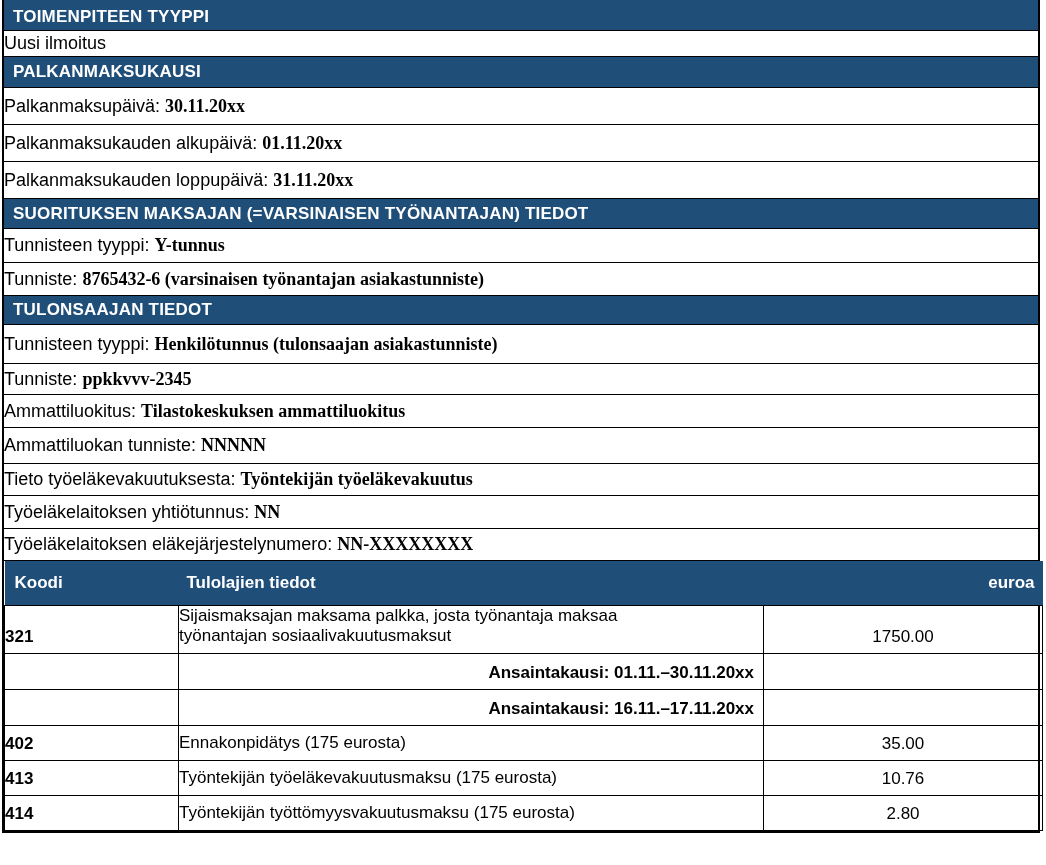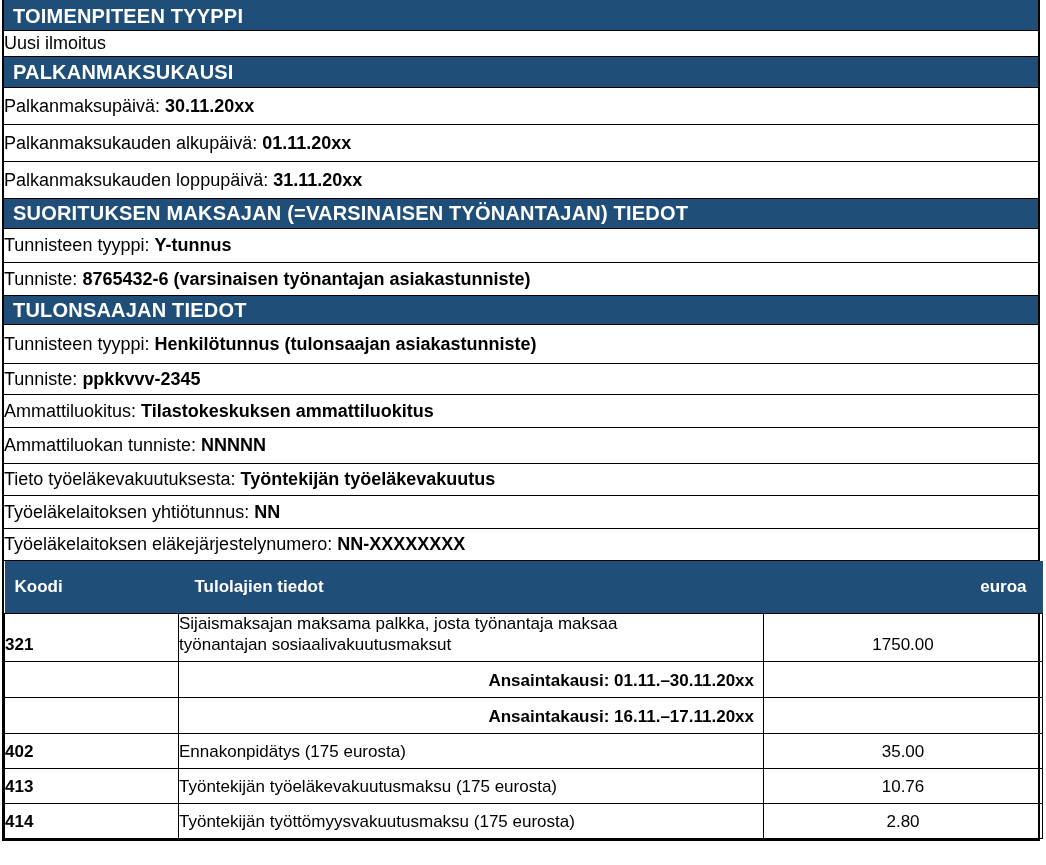--- a/index.html
+++ b/index.html
@@ -4,43 +4,43 @@
 <style>
   html,body{margin:0;padding:0;background:#ffffff;}
   body{width:1046px;font-family:"Liberation Sans","DejaVu Sans",sans-serif;color:#000;}
   .doc{
     width:1038px;margin:0 2px;box-sizing:border-box;
     border-left:2px solid #000;border-right:2px solid #000;border-bottom:2.5px solid #000;
   }
   
   .banner{
     box-sizing:border-box;background:#1F4E79;color:#fff;
-    font-weight:bold;font-size:20px;letter-spacing:.2px;
+    font-weight:bold;font-size:17px;letter-spacing:.2px;
     display:flex;align-items:center;padding-left:9px;
     border-bottom:1.5px solid #000;
   }
   .urow{
     box-sizing:border-box;background:#fff;font-size:18px;
     display:flex;align-items:center;
     border-bottom:1.5px solid #000;
   }
-  .urow b{font-weight:bold;}
+  .urow b{font-weight:bold;font-family:Liberation Serif, serif;}
   .h31{height:31px}.h30{height:30px}.h29{height:29px}.h26{height:26px}
   .h39{height:39px}.h37{height:37px}.h36{height:36px}.h34{height:34px}
   .h33{height:33px}.h32{height:32px}
   
   table.income{border-collapse:collapse;width:100%;table-layout:fixed;}
   table.income td,table.income th{
     box-sizing:border-box;font-size:17px;vertical-align:bottom;
     border:1.5px solid #000;padding:0 0 6px 0;
   }
   table.income tr.head th{
     background:#1F4E79;color:#fff;font-weight:bold;text-align:left;
     border-left:none;border-right:none;border-top:none;
-    vertical-align:middle;padding:16px;height:44px;
+    vertical-align:middle;padding:8px;height:44px;
   }
   table.income tr.head th.c-code{padding-left:10px;}
   table.income tr.head th.c-amount{text-align:right;}
   td.code{font-weight:bold;padding-left:10px;}
   td.details{padding-left:9px;}
   td.details .name-wrap{display:block;max-width:480px;line-height:1.22;}
   td.details b{font-weight:normal;}
   td.details.period{text-align:right;font-weight:bold;padding-right:9px;}
   td.amount{text-align:center;}
   tr.r48 td{height:48px}

